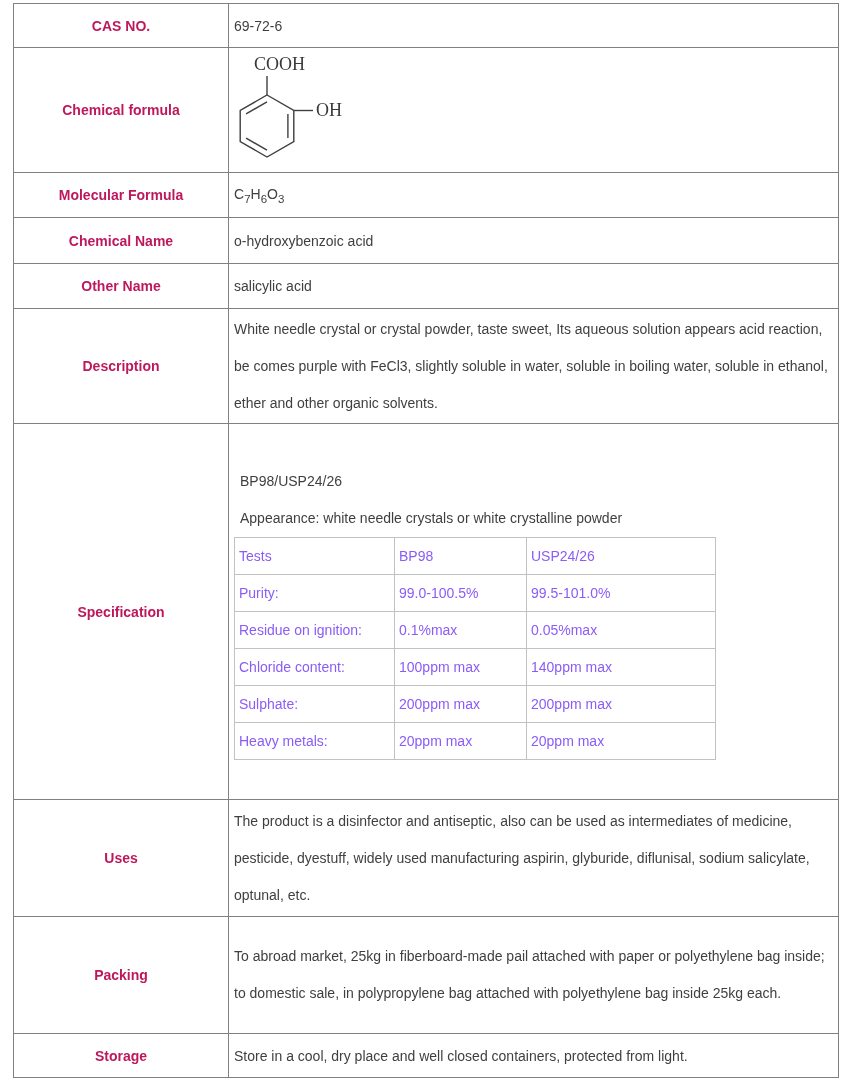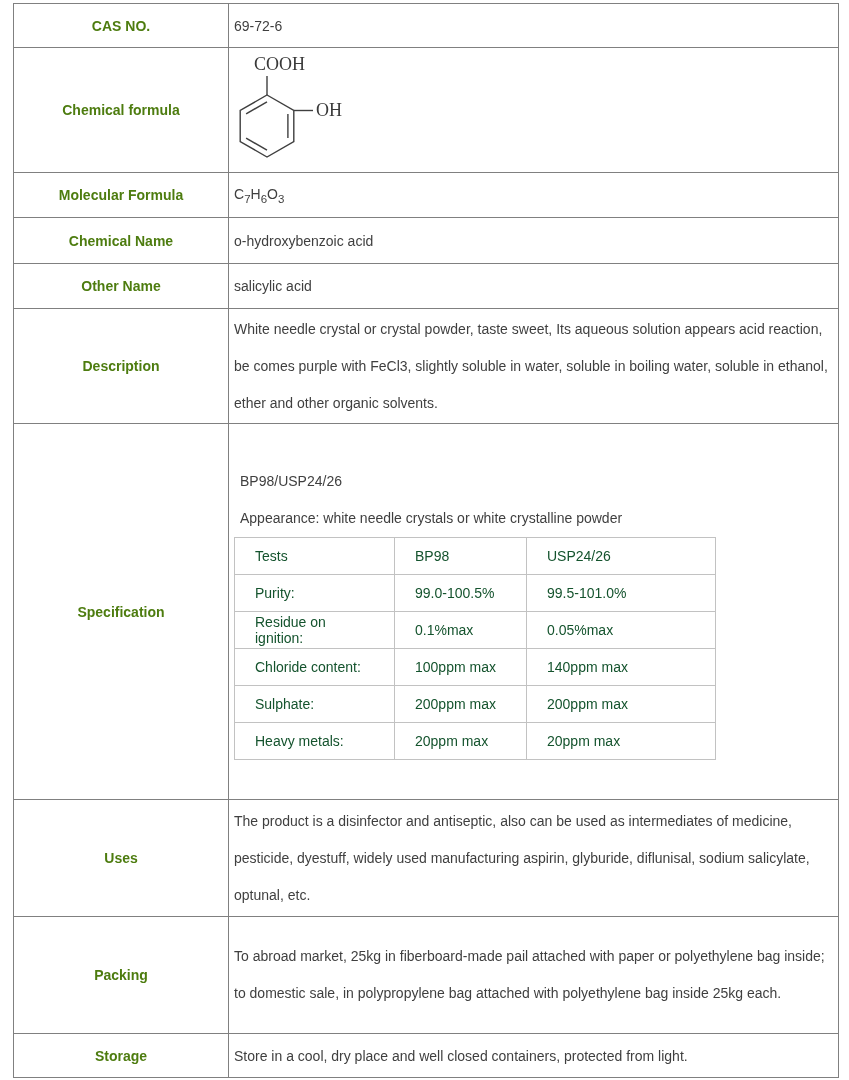--- a/index.html
+++ b/index.html
@@ -19,21 +19,21 @@
   }
   table.main > tbody > tr > td {
     border: 1px solid #808080;
     vertical-align: middle;
     overflow: hidden;
   }
   td.label {
     width: 215px;
     text-align: center;
     font-weight: bold;
-    color: #4d7c0f;
+    color: #be185d;
   }
   td.value { padding: 0 4px 0 5px; }
   tr.h44  { height: 44px; }
   tr.h125 { height: 125px; }
   tr.h45  { height: 45px; }
   tr.h46  { height: 46px; }
   tr.h115 { height: 115px; }
   tr.h376 { height: 376px; }
   tr.h117 { height: 117px; }
   .para { line-height: 37px; padding-right: 2px; }
@@ -42,24 +42,24 @@
   
   .spec-line { line-height: 37px; margin-left: 6px; }
   table.spec {
     border-collapse: collapse;
     table-layout: fixed;
     width: 481px;
   }
   table.spec td, table.spec th {
     border: 1px solid #c2c2c2;
     height: 37px;
-    padding: 0 20px;
+    padding: 0 4px;
     font-weight: normal;
     text-align: left;
-    color: #14532d;
+    color: #8b5cf6;
     vertical-align: middle;
     overflow: hidden;
   }
 </style>
 </head>
 <body>
 
 <table class="main">
   <tbody>
     <tr class="h44">

